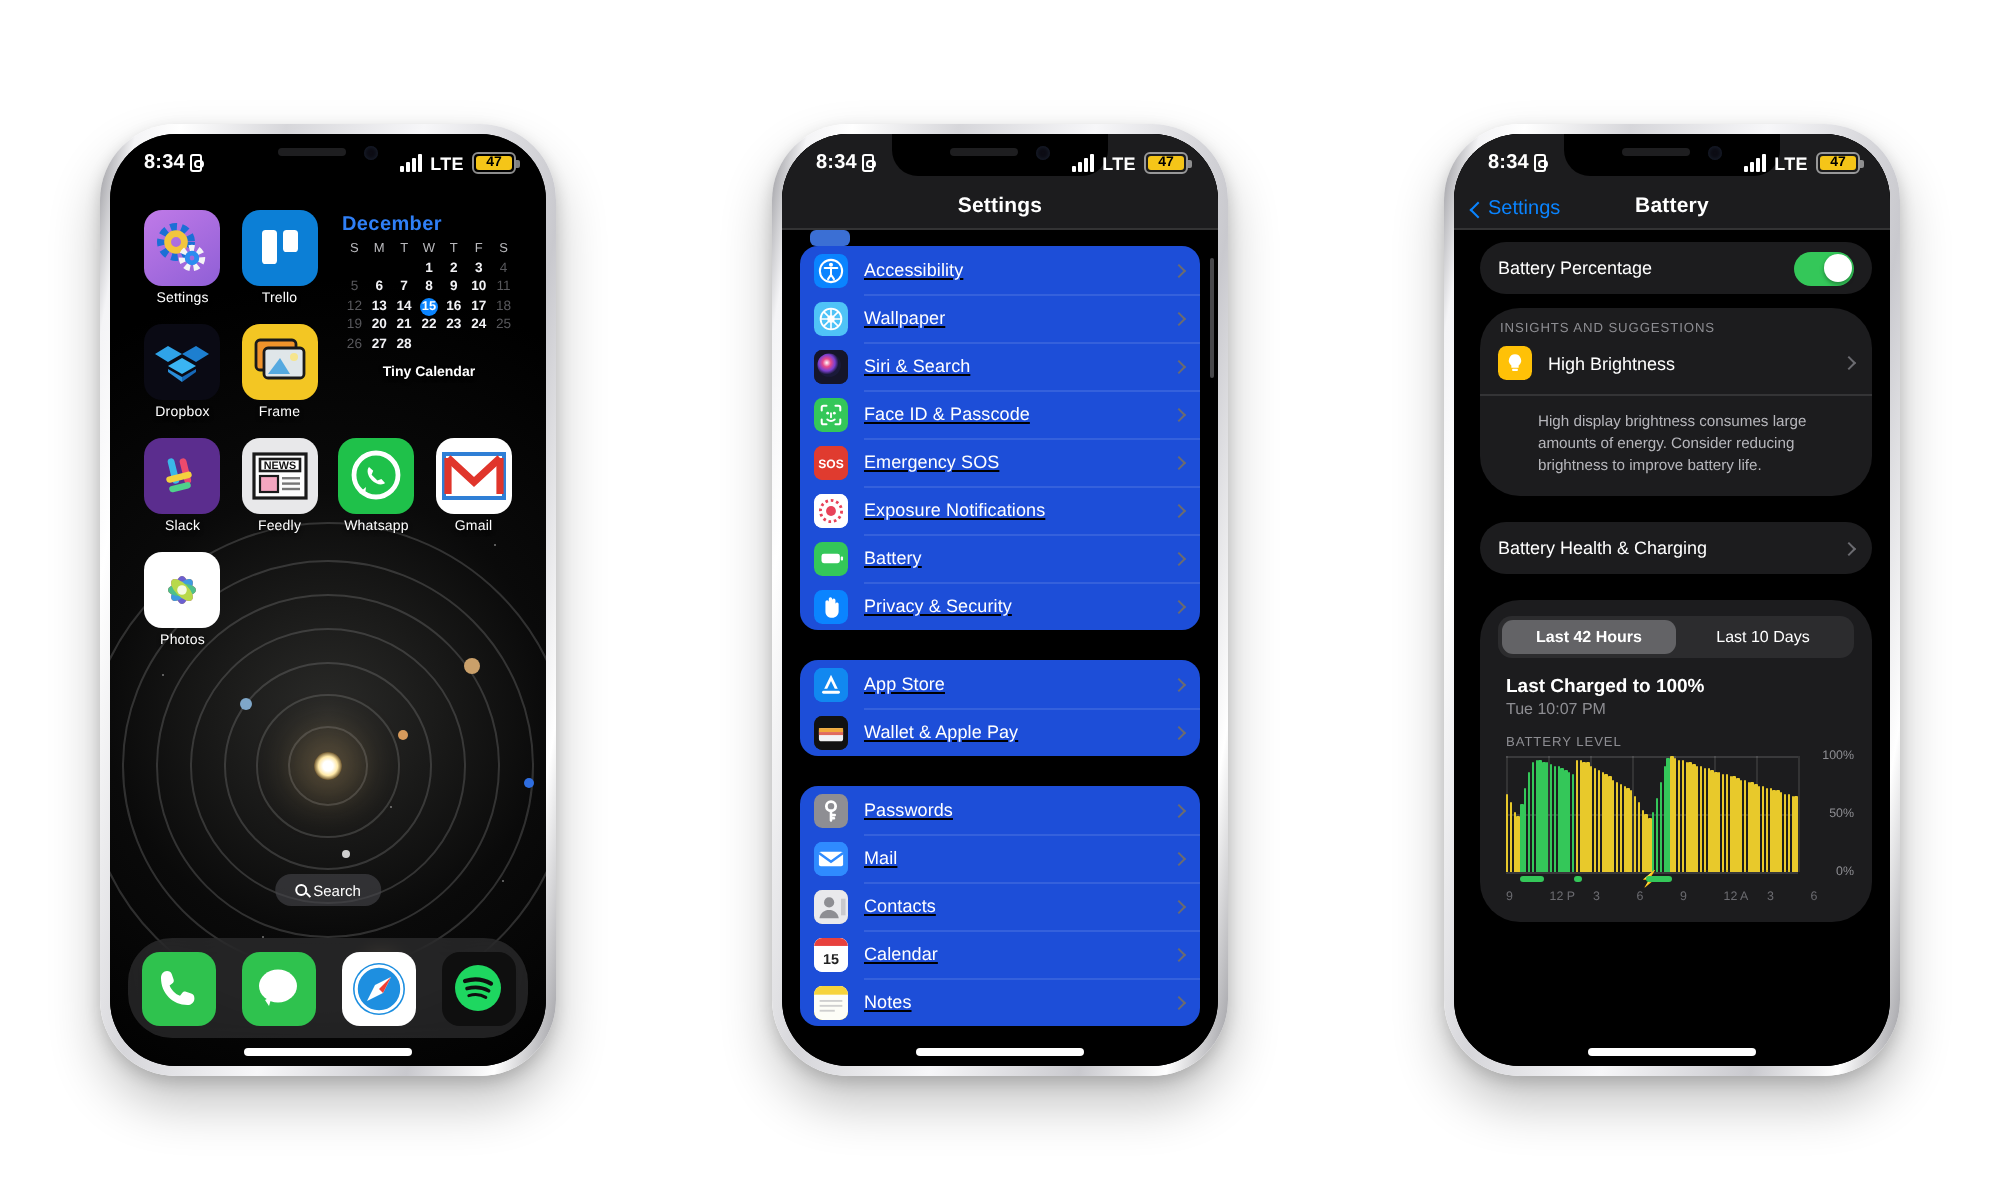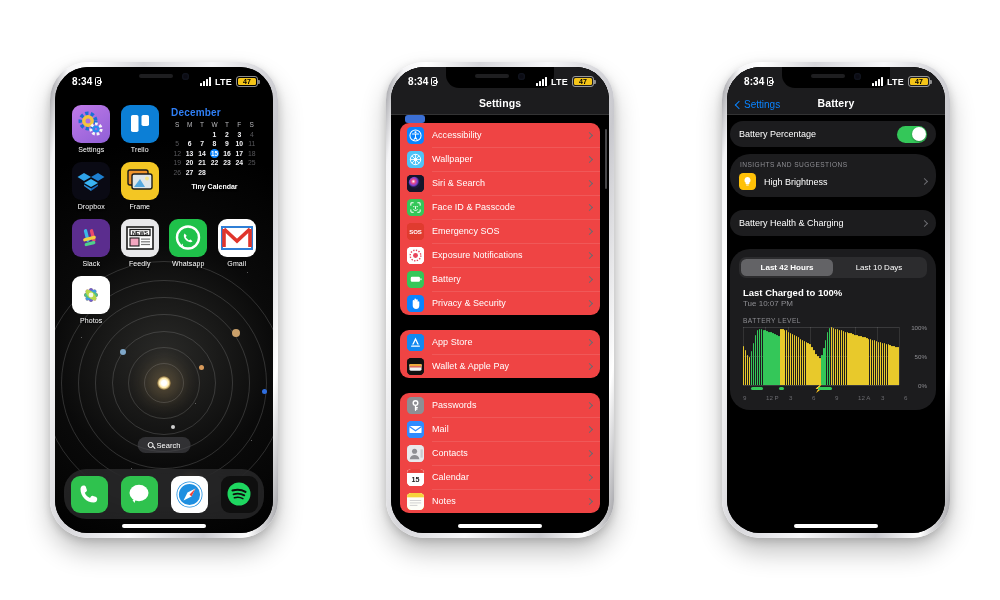--- a/index.html
+++ b/index.html
@@ -160,21 +160,21 @@
     position:absolute; left:9px; bottom:4px; display:flex; align-items:center; gap:2px;
     color:#0a84ff; font-size:10px;
   }
   .chev-left { width:6px;height:6px;border-left:1.6px solid #0a84ff;border-bottom:1.6px solid #0a84ff;transform:rotate(45deg);}
 
   .listscroll { position:absolute; top:48px; bottom:0; left:0; right:0; overflow:hidden; }
   .peekrow { height: 8px; padding: 0 10px; }
   .peekicon { width: 20px; height: 8px; border-radius: 3px; background:#3b6fd4; margin-left:4px;}
 
   .group {
-    margin: 0 9px 15px 9px; background:#ef4444; border-radius: 9px; overflow:hidden;
+    margin: 0 9px 15px 9px; background:#1d4ed8; border-radius: 9px; overflow:hidden;text-decoration:underline;
   }
   .row {
     display:flex; align-items:center; height: 24px; padding: 0 8px 0 7px;
     position: relative;
   }
   .row + .row:before {
     content:""; position:absolute; left:32px; right:0; top:0; height:.5px;
     background: rgba(255,255,255,.11);
   }
   .rowicon {
@@ -184,21 +184,21 @@
   }
   .rowlabel { margin-left: 8px; color:#fff; font-size:9px; flex:1; letter-spacing:.05px;}
   .chev { width:5px;height:5px;border-top:1.4px solid #6b6b70;border-right:1.4px solid #6b6b70;transform:rotate(45deg);}
   .scrollthumb {
     position:absolute; right:2px; top:62px; width:2.5px; height:60px;
     background: rgba(235,235,245,.30); border-radius:2px; z-index:32;
   }
 
   
   .battery-screen { position:absolute; inset:0; background:#000; }
-  .bgroup { margin: 0 9px 7px 3px; background:#1c1c1e; border-radius:20px; overflow:hidden; }
+  .bgroup { margin: 0 9px 7px 13px; background:#1c1c1e; border-radius:20px; overflow:hidden; }
   .brow { display:flex; align-items:center; height:26px; padding:0 9px; position:relative; }
   .brow + .brow:before{content:"";position:absolute;left:9px;right:0;top:0;height:.5px;background:rgba(255,255,255,.11);}
   .brow .lbl { color:#fff; font-size:9px; flex:1; }
   .toggle {
     width:30px; height:17px; border-radius:9px; background:#34c759; position:relative; flex:0 0 auto;
   }
   .toggle:after{content:"";position:absolute;right:1.5px;top:1.5px;width:14px;height:14px;border-radius:50%;background:#fff;box-shadow:0 1px 2px rgba(0,0,0,.35);}
   .footnote { color:#8e8e93; font-size:7.2px; line-height:10px; margin:5px 14px 13px 14px; }
 
   .secthead { color:#8e8e93; font-size:6.6px; letter-spacing:.45px; padding:7px 10px 4px 10px; }
@@ -756,20 +756,21 @@
             <div class="insightrow">
               <span class="bulb">
                 <svg width="11" height="11" viewBox="0 0 12 12">
                   <path d="M6 1.2a3.4 3.4 0 0 0-2 6.1V8.6h4V7.3A3.4 3.4 0 0 0 6 1.2z" fill="#fff"></path>
                   <rect x="4.4" y="9.2" width="3.2" height="1.1" rx=".5" fill="#fff"></rect>
                 </svg>
               </span>
               <span class="insightlbl">High Brightness</span>
               <span class="chev"></span>
             </div>
+            <div class="insightbody">High display brightness consumes large amounts of energy. Consider reducing brightness to improve battery life.</div>
           </div>
 
           <div class="bgroup" style="margin-top:13px">
             <div class="brow">
               <span class="lbl">Battery Health &amp; Charging</span>
               <span class="chev"></span>
             </div>
           </div>
 
           <div class="bgroup" style="margin-top:13px;padding-bottom:6px">

